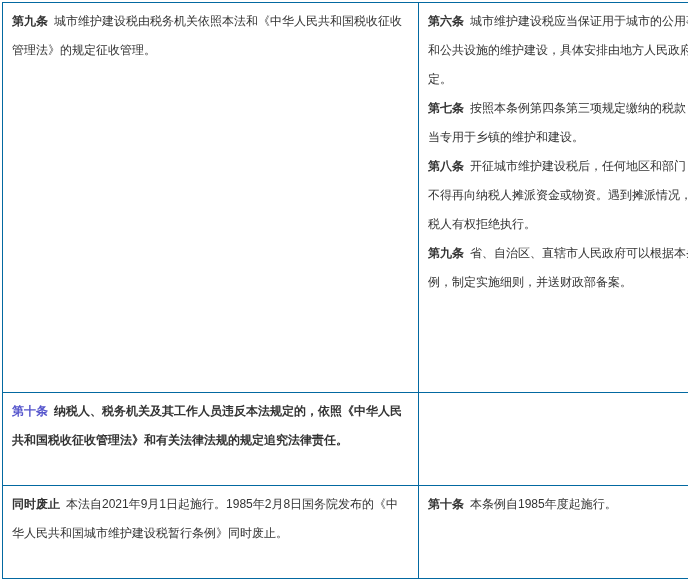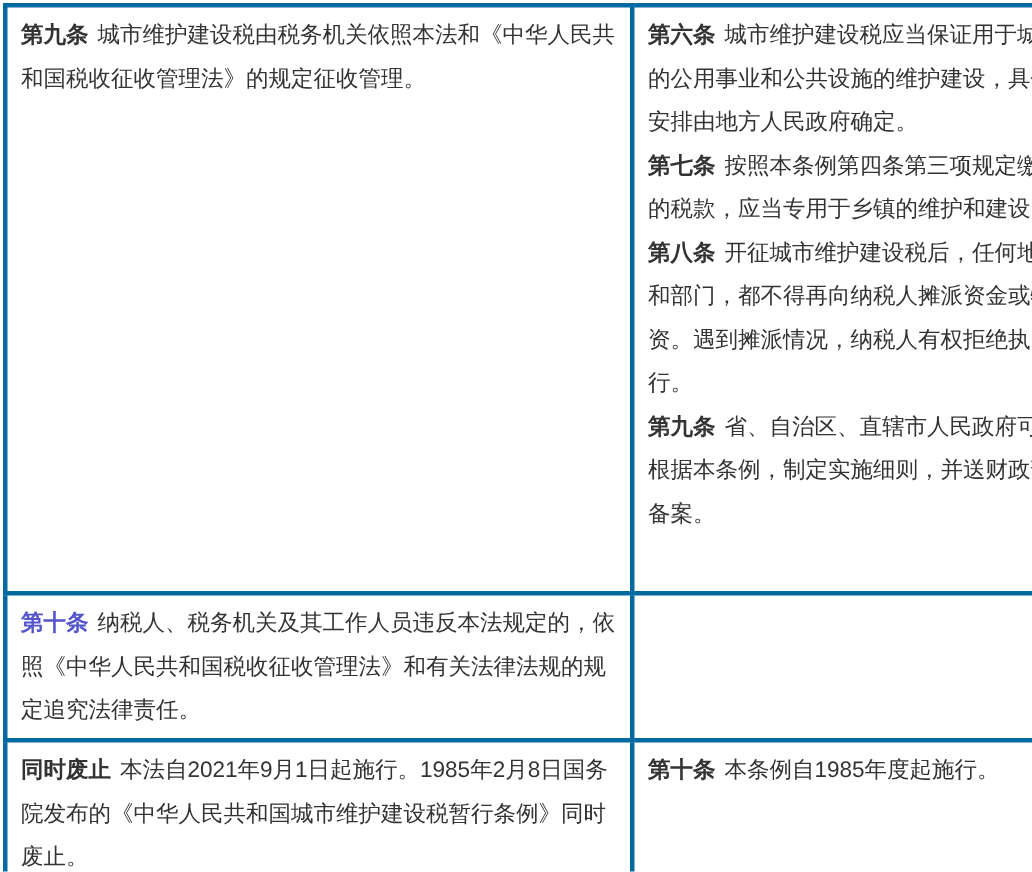--- a/index.html
+++ b/index.html
@@ -12,40 +12,41 @@
     font-family: "Liberation Sans", sans-serif;
   }
   .law-table {
     border-collapse: collapse;
     table-layout: fixed;
     width: 684px;
     margin: 2px;
     background: #ffffff;
   }
   .law-table td {
-    border: 3px solid #0369a1;
+    border: 1px solid #0369a1;
     vertical-align: top;
     padding: 4px 8px 4px 9px;
-    font-size: 15px;
+    font-size: 12px;
     line-height: 29px;
     color: #333333;
     word-break: break-all;
   }
   .col-left  { width: 398px; }
   .col-right { width: 284px; }
   .row-1 td { height: 381px; }
   .row-2 td { height: 84px; }
   .row-3 td { height: 84px; }
   .para { margin: 0; }
   .term {
     font-weight: bold;
     margin-right: 6px;
   }
   .highlight, .highlight .term {
     color: #5555cc;
+    font-weight: bold;
   }
 </style>
 </head>
 <body>
 
 <table class="law-table">
   <tbody>
     <tr class="row-1">
       <td class="col-left">
         <div class="para">

